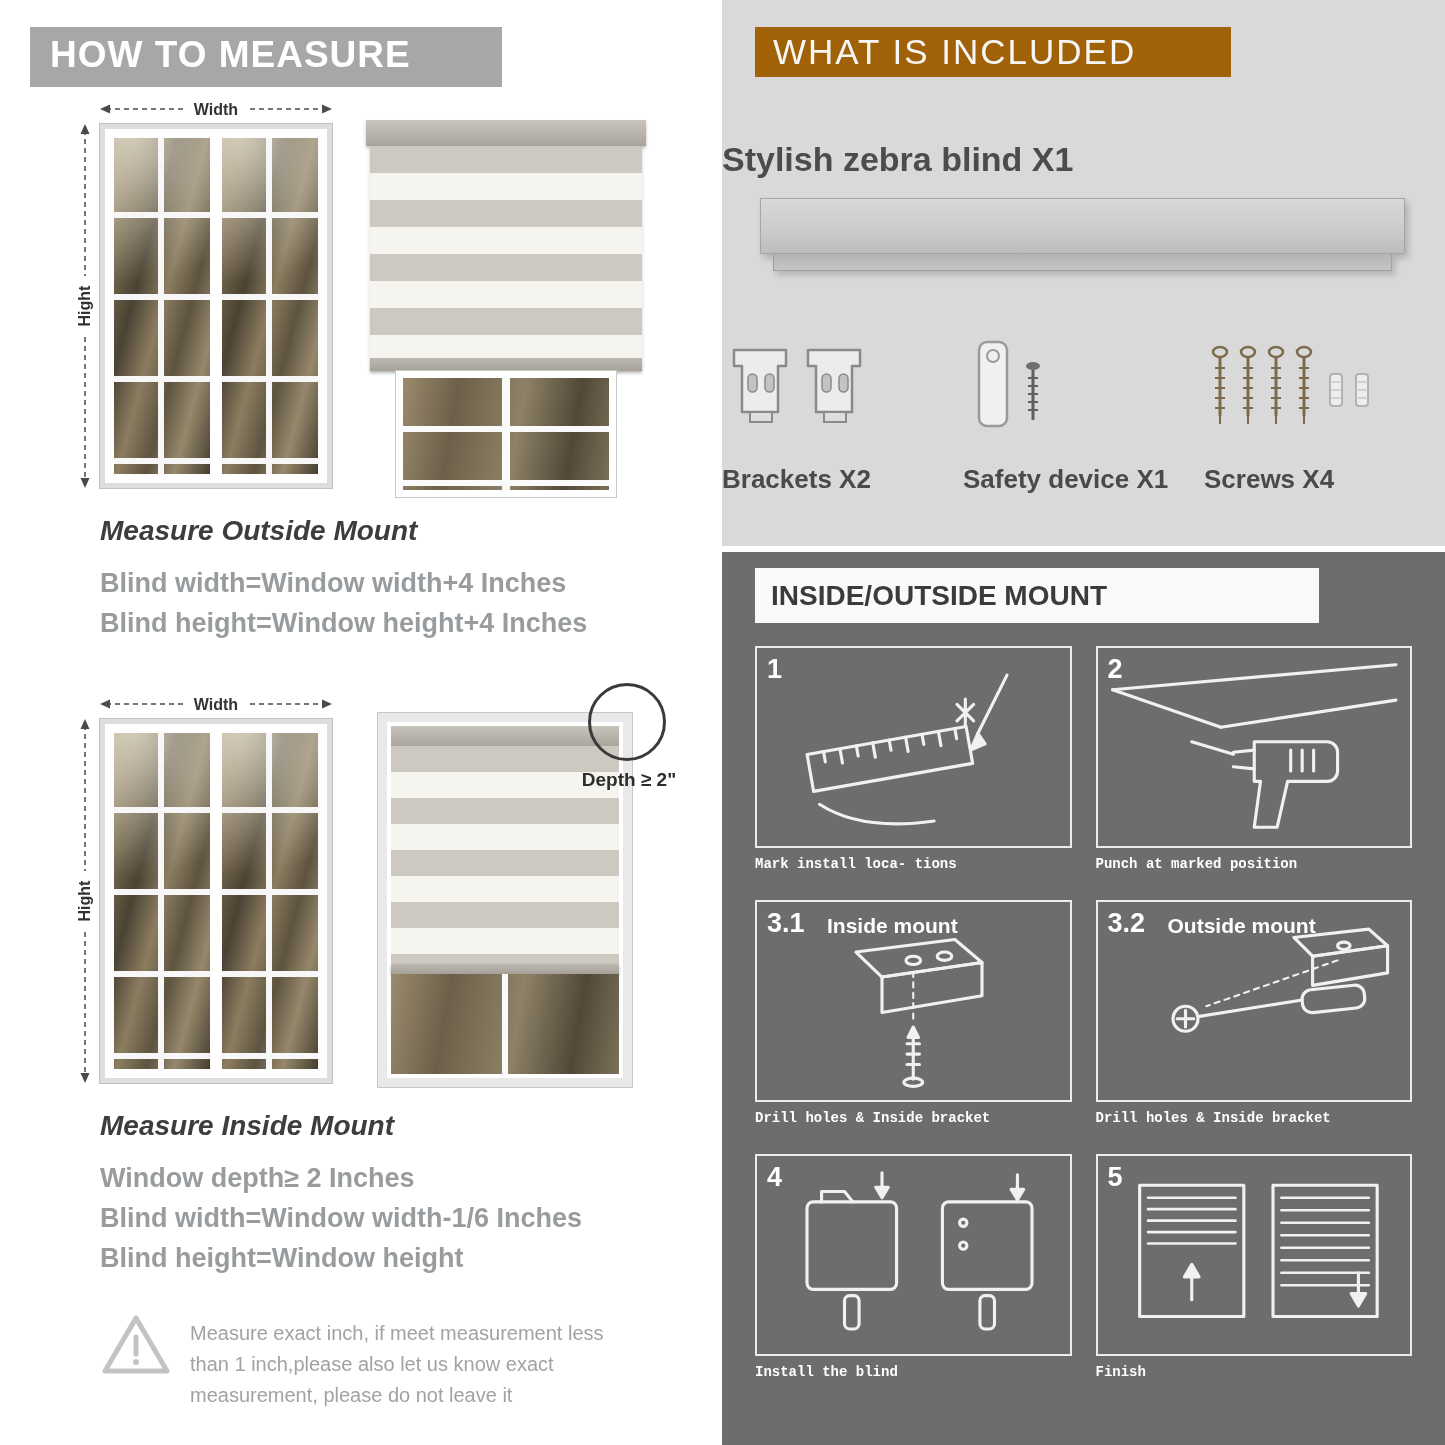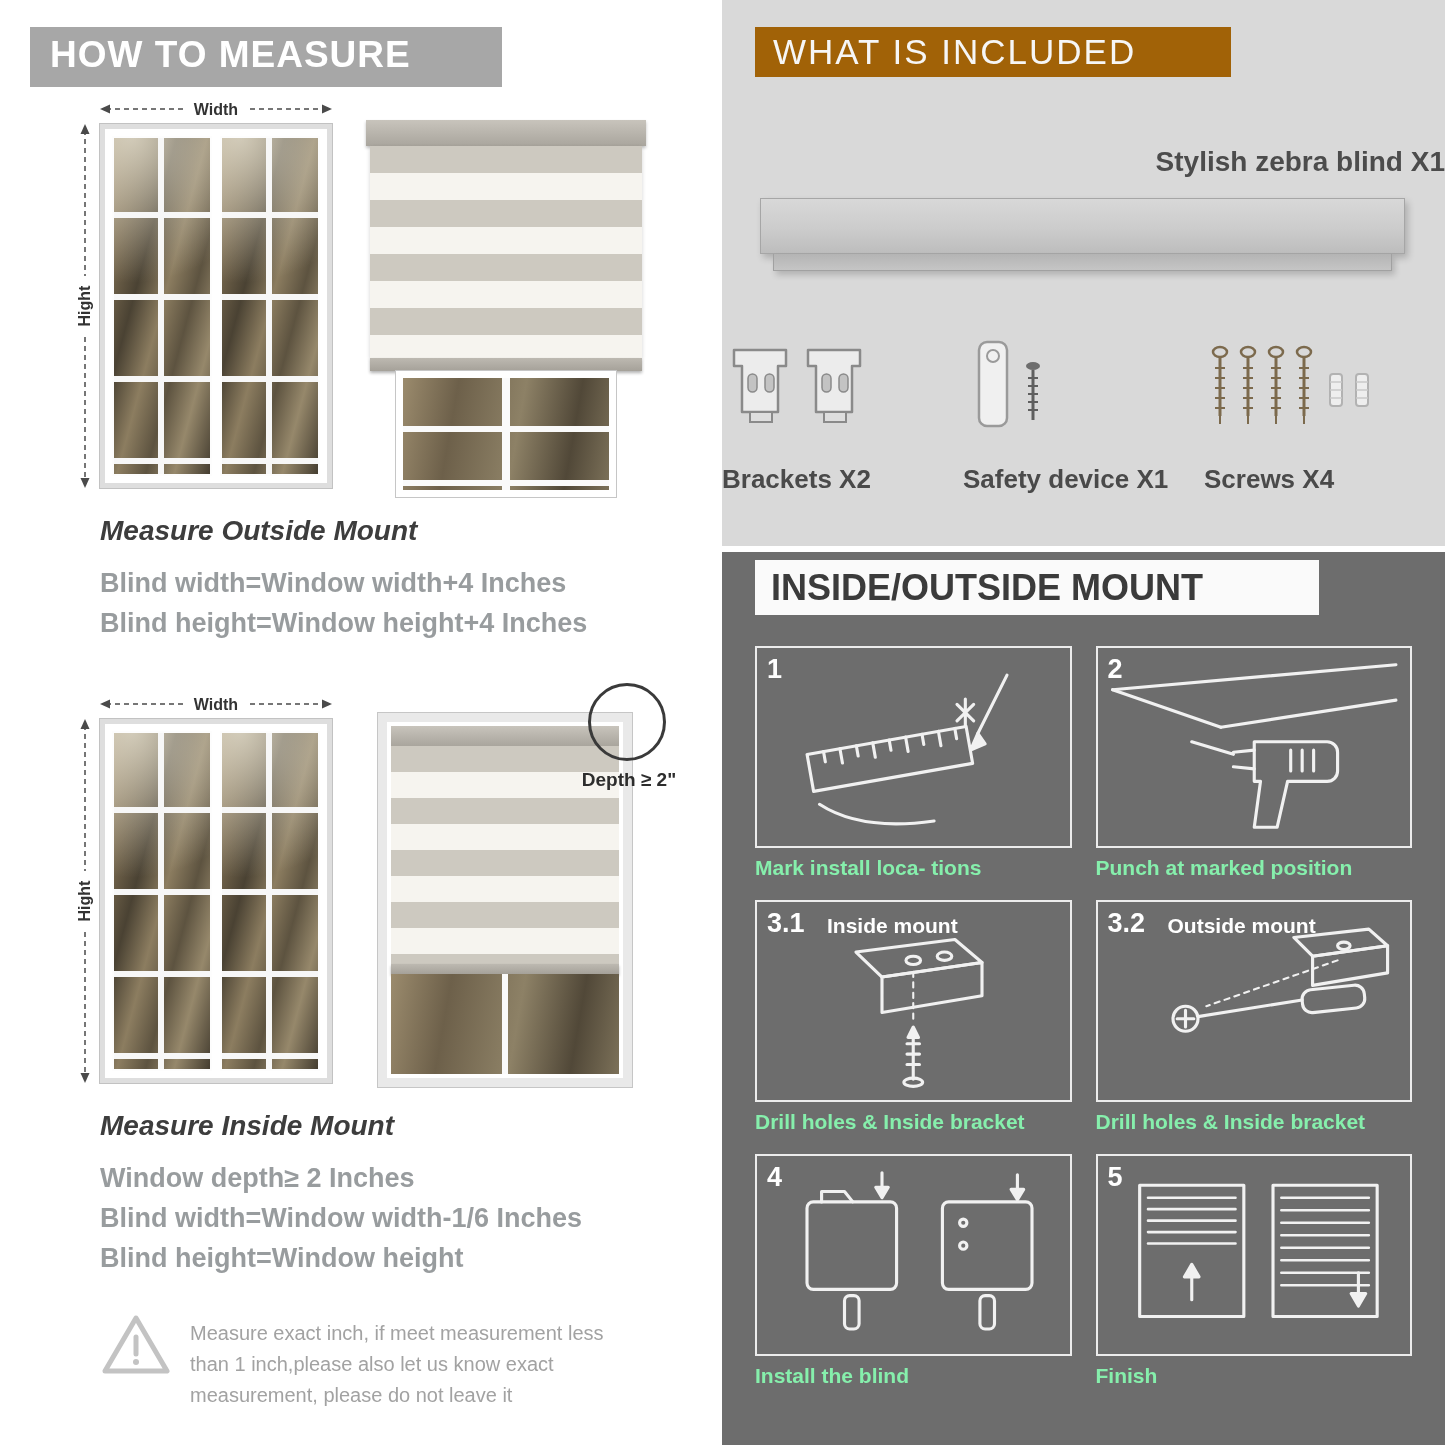--- a/index.html
+++ b/index.html
@@ -66,43 +66,43 @@
 
   .warning{position:absolute;left:100px;top:1312px;width:540px;display:flex;gap:18px;align-items:flex-start;}
   .warning p{margin:6px 0 0 0;font-size:20px;line-height:1.55;color:#a2a2a2;width:440px;}
 
   
   .right{position:absolute;left:722px;top:0;width:723px;height:1445px;background:#fff;}
 
   .included{position:absolute;left:0;top:0;width:723px;height:546px;background:#d9d9d9;}
   .inc-header{position:absolute;left:33px;top:27px;width:458px;height:50px;background:#a16207;
     color:#f6f6f6;font-size:35px;font-weight:normal;line-height:50px;padding-left:18px;letter-spacing:2px;}
-  .inc-blind-label{position:absolute;left:0;top:140px;width:100%;text-align:right;
-    font-size:28px;font-weight:bold;color:#4c4c4c;margin-top:6px;}
+  .inc-blind-label{position:absolute;left:0;top:140px;width:100%;text-align:left;
+    font-size:34px;font-weight:bold;color:#4c4c4c;}
   .headrail{position:absolute;left:38px;top:198px;width:645px;}
   .rail-main{height:54px;background:linear-gradient(180deg,#d8d8d8 0%,#cccccc 55%,#bdbdbd 100%);
     border:1px solid #a6a6a6;box-shadow:3px 4px 7px rgba(0,0,0,.2);}
   .rail-lip{margin:0 13px;height:16px;background:linear-gradient(180deg,#b4b4b4,#c5c5c5);
     border:1px solid #a1a1a1;border-top:none;box-shadow:3px 4px 6px rgba(0,0,0,.18);}
   .inc-items{position:absolute;left:0;top:318px;width:100%;display:flex;}
   .inc-item{flex:1;display:flex;flex-direction:column;align-items:flex-start;}
   .inc-icons{height:136px;display:flex;align-items:center;justify-content:center;gap:14px;}
   .inc-label{margin-top:10px;font-size:26px;font-weight:bold;color:#4a4a4a;}
 
   .mount{position:absolute;left:0;top:552px;width:723px;height:893px;background:#6d6d6d;}
-  .mnt-header{position:absolute;left:33px;top:8px;width:548px;height:55px;background:#fafafa;
-    color:#3b3b3b;font-size:36px;font-weight:bold;line-height:55px;padding-left:16px;}
+  .mnt-header{position:absolute;left:33px;top:16px;width:548px;height:55px;background:#fafafa;
+    color:#3b3b3b;font-size:28px;font-weight:bold;line-height:55px;padding-left:16px;}
   .steps{position:absolute;left:33px;top:94px;width:657px;display:grid;
     grid-template-columns:1fr 1fr;column-gap:24px;row-gap:16px;}
   .step{display:flex;flex-direction:column;}
   .step-canvas{height:198px;border:2px solid #ececec;position:relative;}
   .step-canvas svg{position:absolute;left:0;top:0;width:100%;height:100%;}
   .step-num{position:absolute;left:10px;top:6px;font-size:27px;font-weight:bold;color:#fff;z-index:2;}
   .step-title{position:absolute;left:70px;top:12px;font-size:21px;font-weight:bold;color:#fff;z-index:2;}
-  .step-caption{margin-top:8px;font-size:21px;font-weight:bold;color:#86efac;min-height:28px;}
+  .step-caption{margin-top:8px;font-size:14px;font-weight:bold;color:#ffffff;min-height:28px;font-family:Liberation Mono, monospace;}
 </style>
 </head>
 <body>
 
 <div class="page">
 
   <div class="left">
     <div class="left-header">HOW TO MEASURE</div>
 
     <div class="fig fig1">

